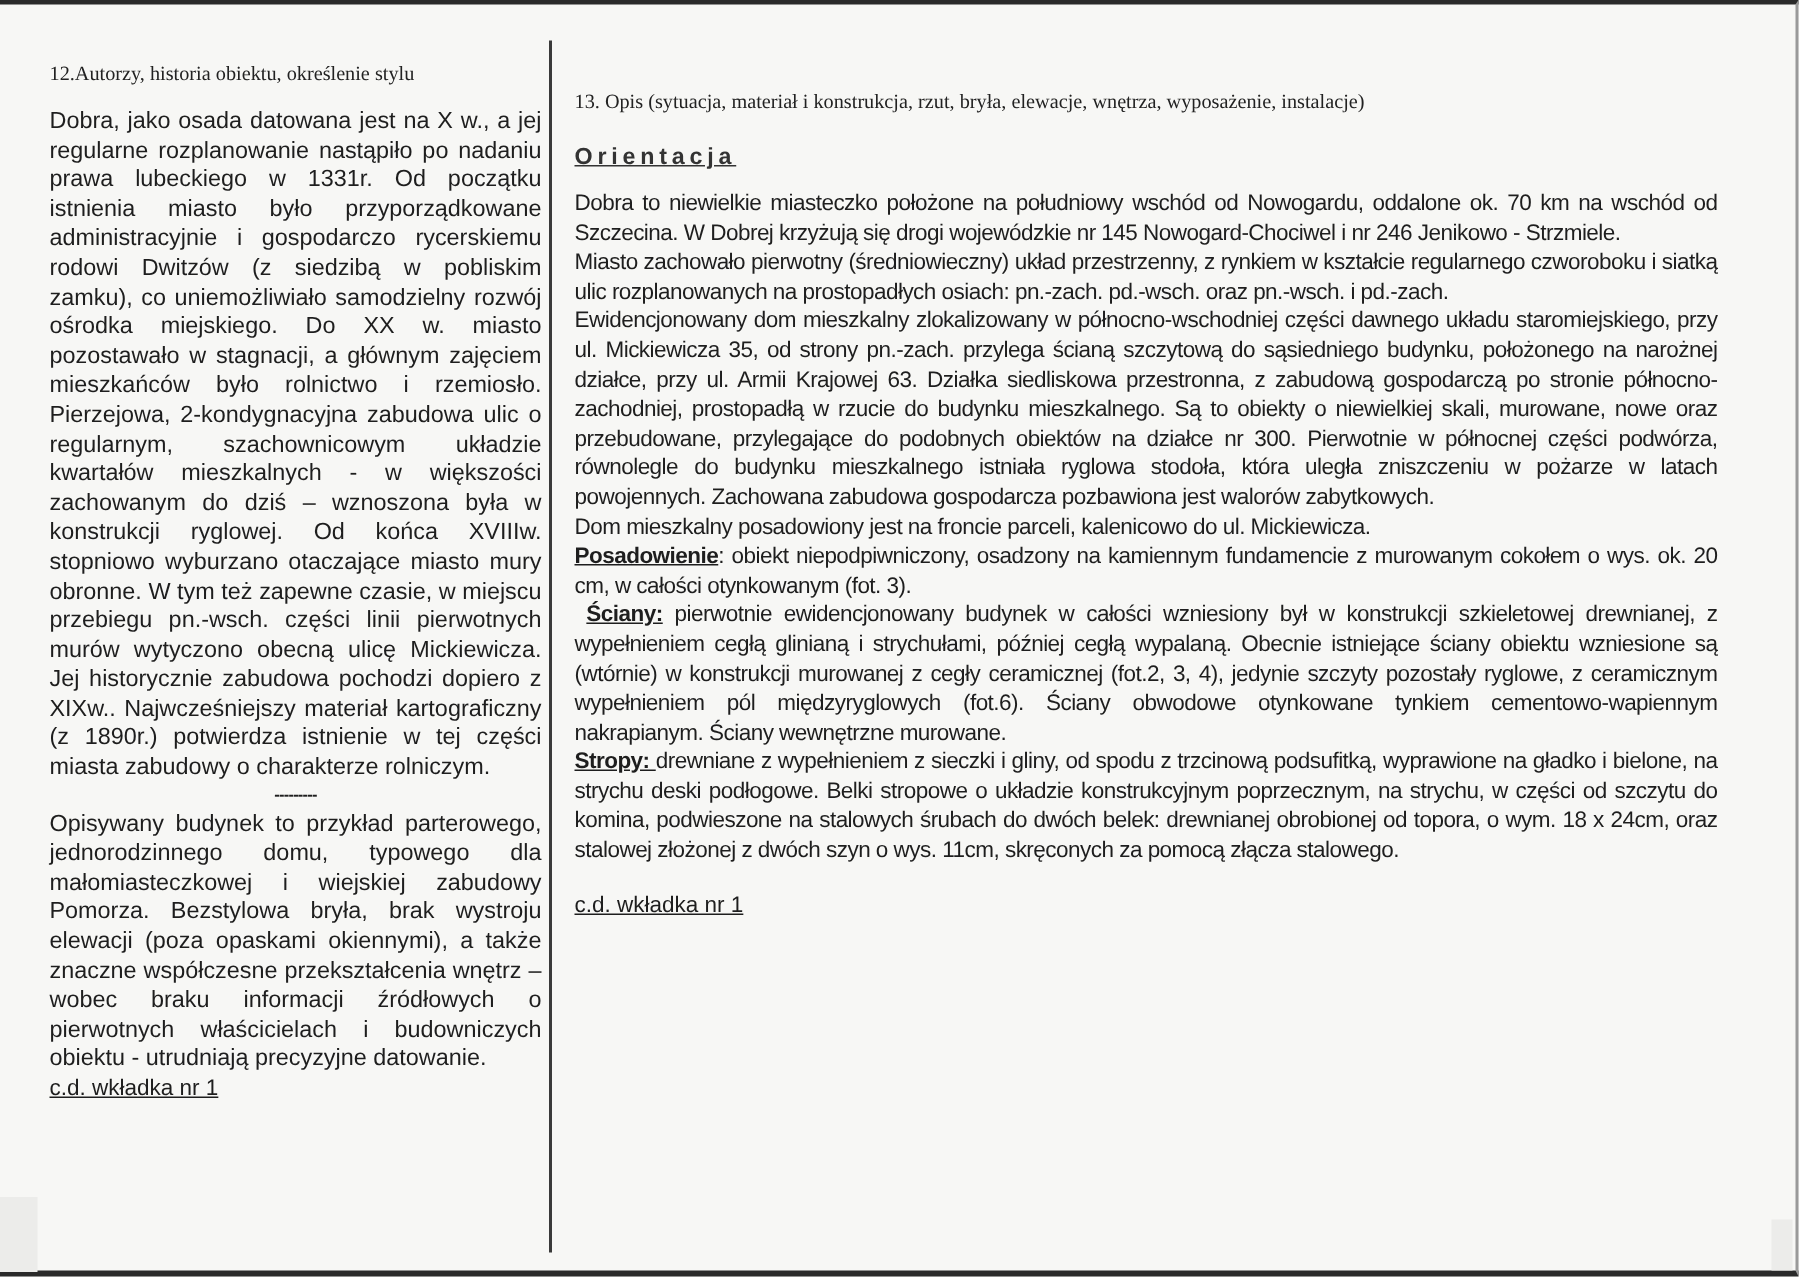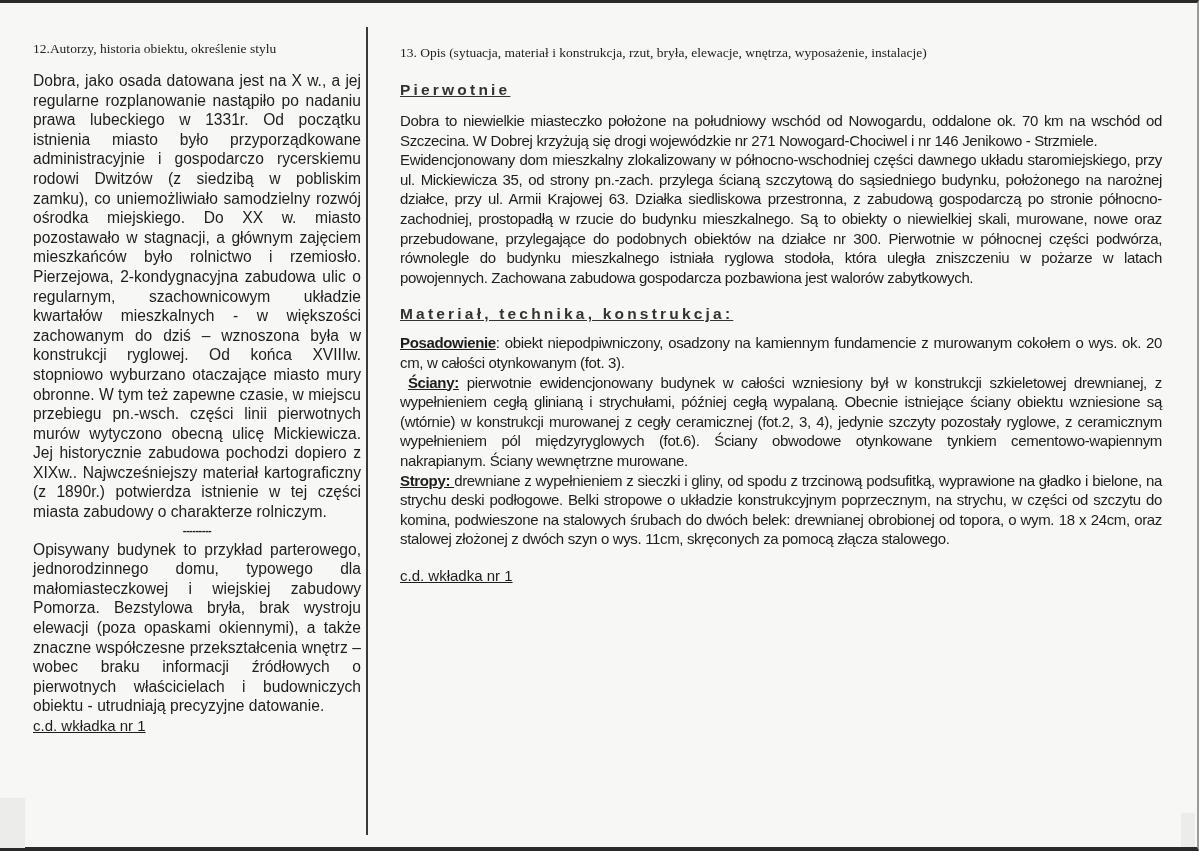--- a/index.html
+++ b/index.html
@@ -19,21 +19,21 @@
     box-sizing: border-box;
   }
   .divider {
     position: absolute; left: 366px; top: 24px; width: 2px; height: 808px;
     background: #3a3a3a;
   }
   .col-left {
     position: absolute; left: 33px; top: 38px; width: 328px;
   }
   .col-right {
-    position: absolute; left: 383px; top: 42px; width: 762px; margin-left: 17px;
+    position: absolute; left: 383px; top: 57px; width: 762px;
   }
   .section-label {
     font-family: "Liberation Serif", serif;
     font-size: 13.5px;
     color: #222;
     margin: 0 0 14px 0;
     white-space: nowrap;
   }
   .col-left .section-label { margin-bottom: 14px; }
   .left-text {
@@ -87,30 +87,31 @@
       <p>Opisywany budynek to przykład parterowego, jednorodzinnego domu, typowego dla małomiasteczkowej i wiejskiej zabudowy Pomorza. Bezstylowa bryła, brak wystroju elewacji (poza opaskami okiennymi), a także znaczne współczesne przekształcenia wnętrz – wobec braku informacji źródłowych o pierwotnych właścicielach i budowniczych obiektu - utrudniają precyzyjne datowanie.</p>
       <span class="cont-link">c.d. wkładka nr 1</span>
     </div>
   </div>
 
   <div class="divider"></div>
 
   <div class="col-right">
     <div class="section-label">13. Opis  (sytuacja, materiał  i konstrukcja, rzut,  bryła,  elewacje, wnętrza, wyposażenie, instalacje)</div>
 
-    <div class="heading h-orient">Pierwotnie</div>
+    <div class="heading h-orient">Orientacja</div>
     <div class="right-text">
-      <p>Dobra to niewielkie miasteczko położone na południowy wschód od Nowogardu, oddalone ok. 70 km na wschód od Szczecina. W Dobrej krzyżują się drogi wojewódzkie nr 271 Nowogard-Chociwel i nr 146 Jenikowo - Strzmiele.</p>
+      <p>Dobra to niewielkie miasteczko położone na południowy wschód od Nowogardu, oddalone ok. 70 km na wschód od Szczecina. W Dobrej krzyżują się drogi wojewódzkie nr 145 Nowogard-Chociwel i nr 246 Jenikowo - Strzmiele.</p>
+      <p>Miasto zachowało pierwotny (średniowieczny) układ przestrzenny, z rynkiem w kształcie regularnego czworoboku i siatką ulic rozplanowanych na prostopadłych osiach: pn.-zach. pd.-wsch. oraz pn.-wsch. i pd.-zach.</p>
     </div>
 
     <div class="right-text">
       <p>Ewidencjonowany dom mieszkalny zlokalizowany  w północno-wschodniej części dawnego układu staromiejskiego, przy ul. Mickiewicza 35, od strony pn.-zach. przylega ścianą szczytową do sąsiedniego budynku, położonego na narożnej działce, przy ul. Armii Krajowej 63. Działka siedliskowa przestronna, z zabudową gospodarczą po stronie północno-zachodniej, prostopadłą w rzucie do budynku mieszkalnego. Są to obiekty o niewielkiej skali, murowane, nowe oraz przebudowane, przylegające do podobnych obiektów na działce nr 300. Pierwotnie w północnej części podwórza, równolegle do budynku mieszkalnego istniała ryglowa stodoła, która uległa zniszczeniu w pożarze w latach powojennych. Zachowana zabudowa gospodarcza pozbawiona jest walorów zabytkowych.</p>
+      <p>Dom mieszkalny posadowiony jest na froncie parceli, kalenicowo do ul. Mickiewicza.</p>
     </div>
 
-    <div class="heading h-material">Materiał, technika, konstrukcja:</div>
     <div class="right-text">
       <p><span class="lbl">Posadowienie</span><span>: obiekt niepodpiwniczony, osadzony na kamiennym fundamencie z murowanym cokołem o wys. ok. 20 cm, w całości otynkowanym (fot. 3).</span></p>
       <p>&nbsp;<span class="lbl">Ściany:</span><span> pierwotnie ewidencjonowany budynek w całości wzniesiony był w konstrukcji szkieletowej drewnianej, z wypełnieniem cegłą glinianą i strychułami, później cegłą wypalaną. Obecnie istniejące ściany obiektu wzniesione są (wtórnie) w konstrukcji murowanej z cegły ceramicznej (fot.2, 3, 4), jedynie szczyty pozostały ryglowe, z ceramicznym wypełnieniem pól międzyryglowych (fot.6). Ściany obwodowe otynkowane tynkiem cementowo-wapiennym nakrapianym. Ściany wewnętrzne murowane.</span></p>
       <p><span class="lbl">Stropy: </span><span>drewniane  z wypełnieniem z sieczki i gliny, od spodu z trzcinową podsufitką, wyprawione na gładko i bielone, na strychu deski podłogowe. Belki stropowe o układzie konstrukcyjnym poprzecznym, na strychu, w części od szczytu do komina, podwieszone na stalowych śrubach do dwóch belek: drewnianej obrobionej od topora, o wym. 18 x 24cm,  oraz stalowej złożonej z dwóch szyn o wys. 11cm, skręconych za pomocą złącza stalowego.</span></p>
     </div>
 
     <div class="right-cont">
       <span class="cont-link">c.d. wkładka nr 1</span>
     </div>
   </div>

